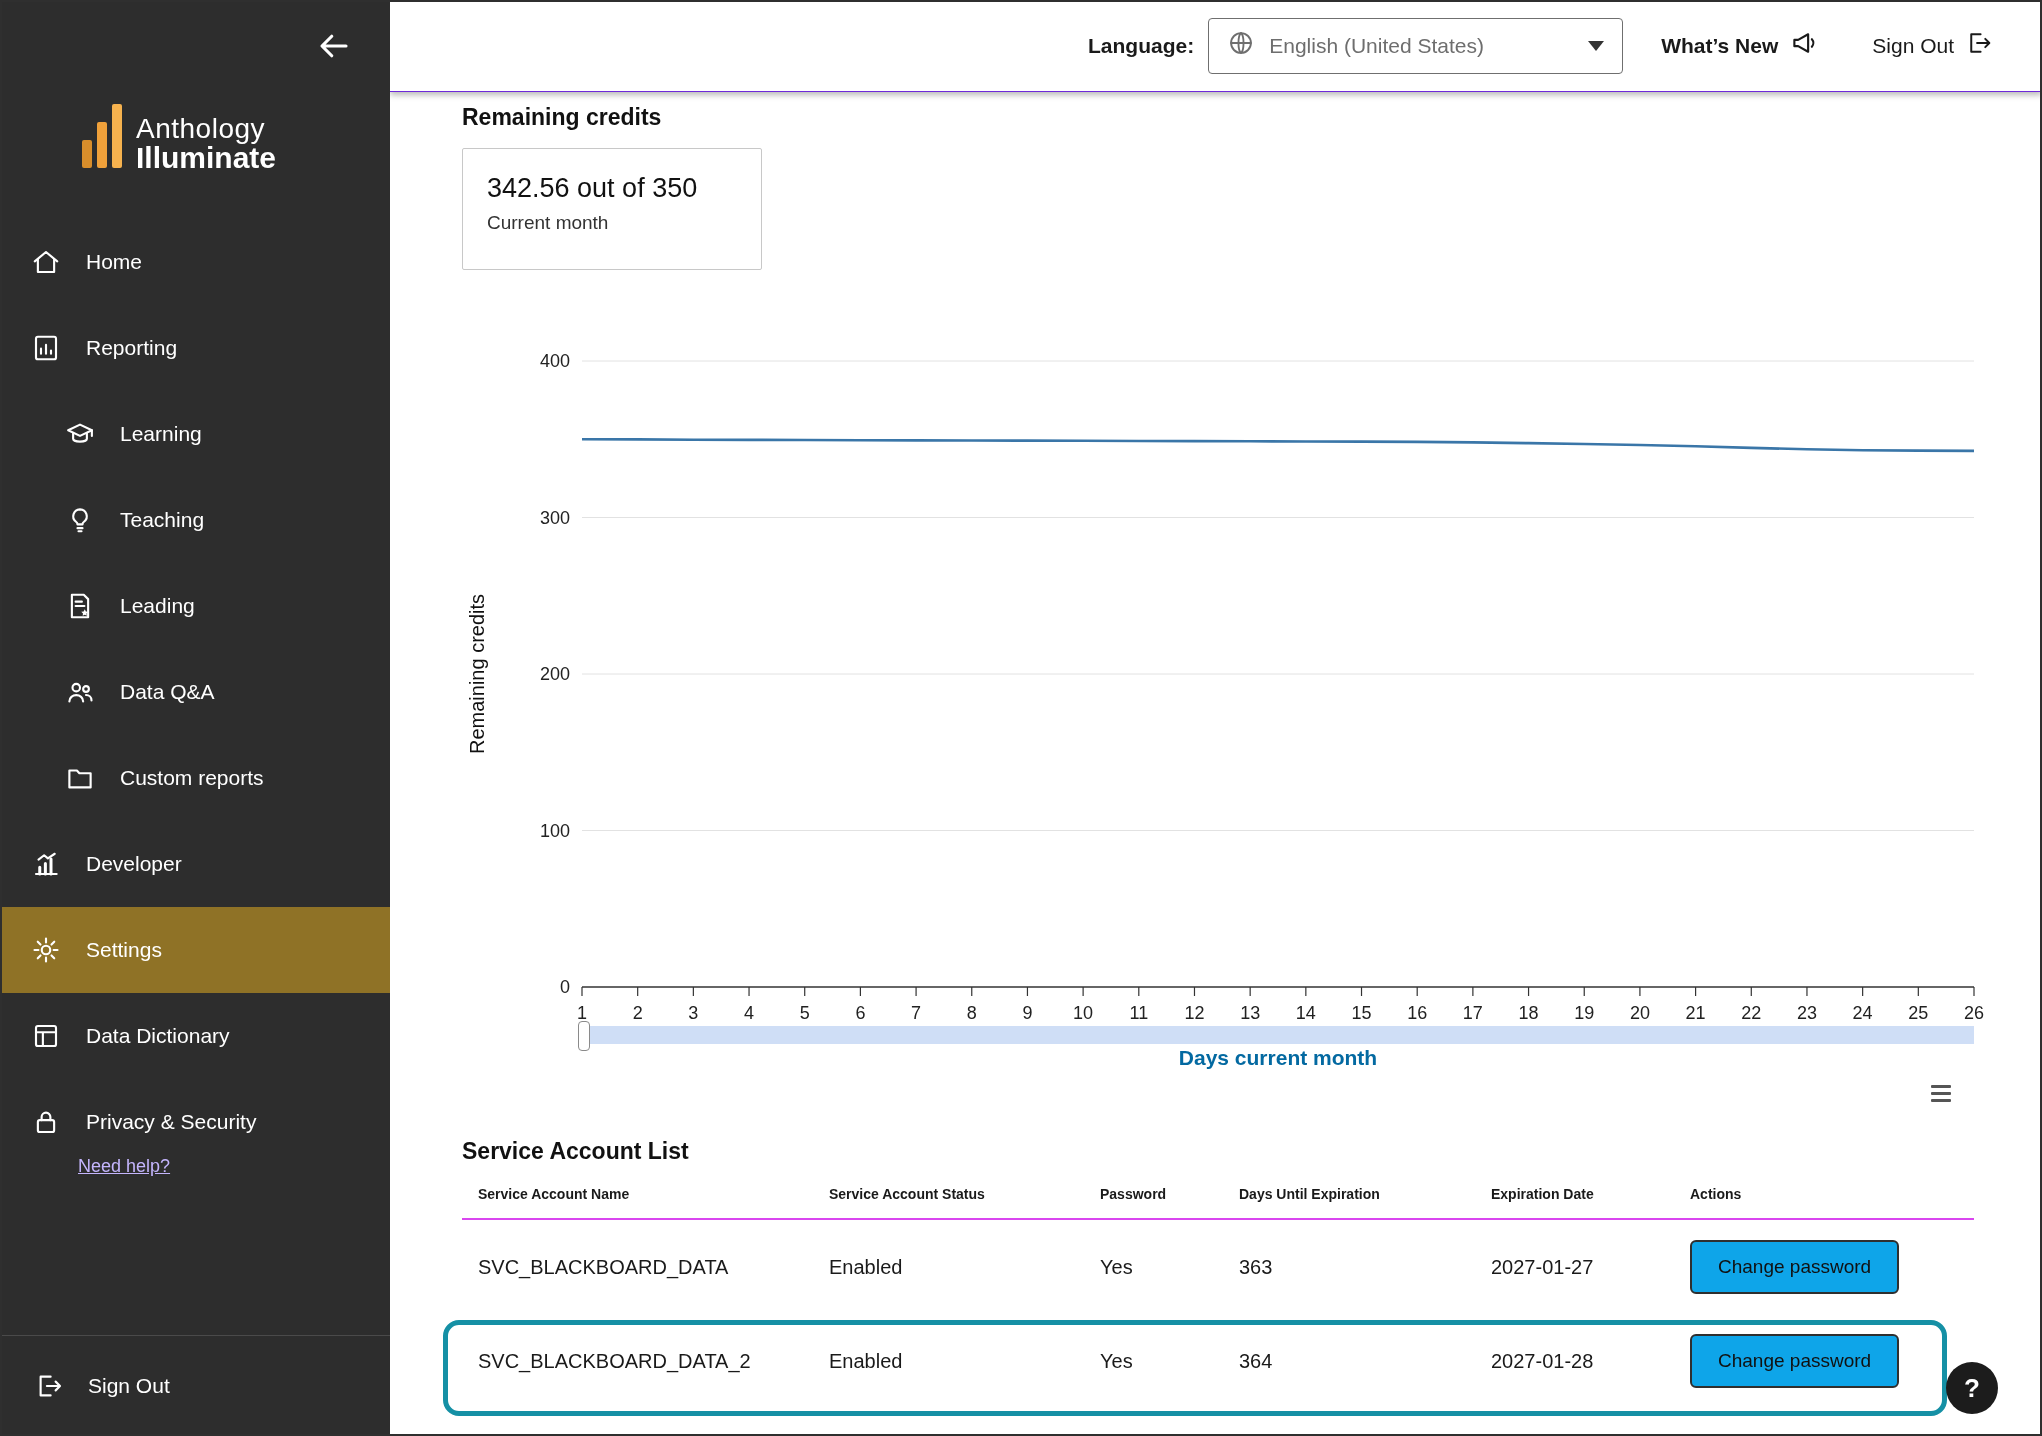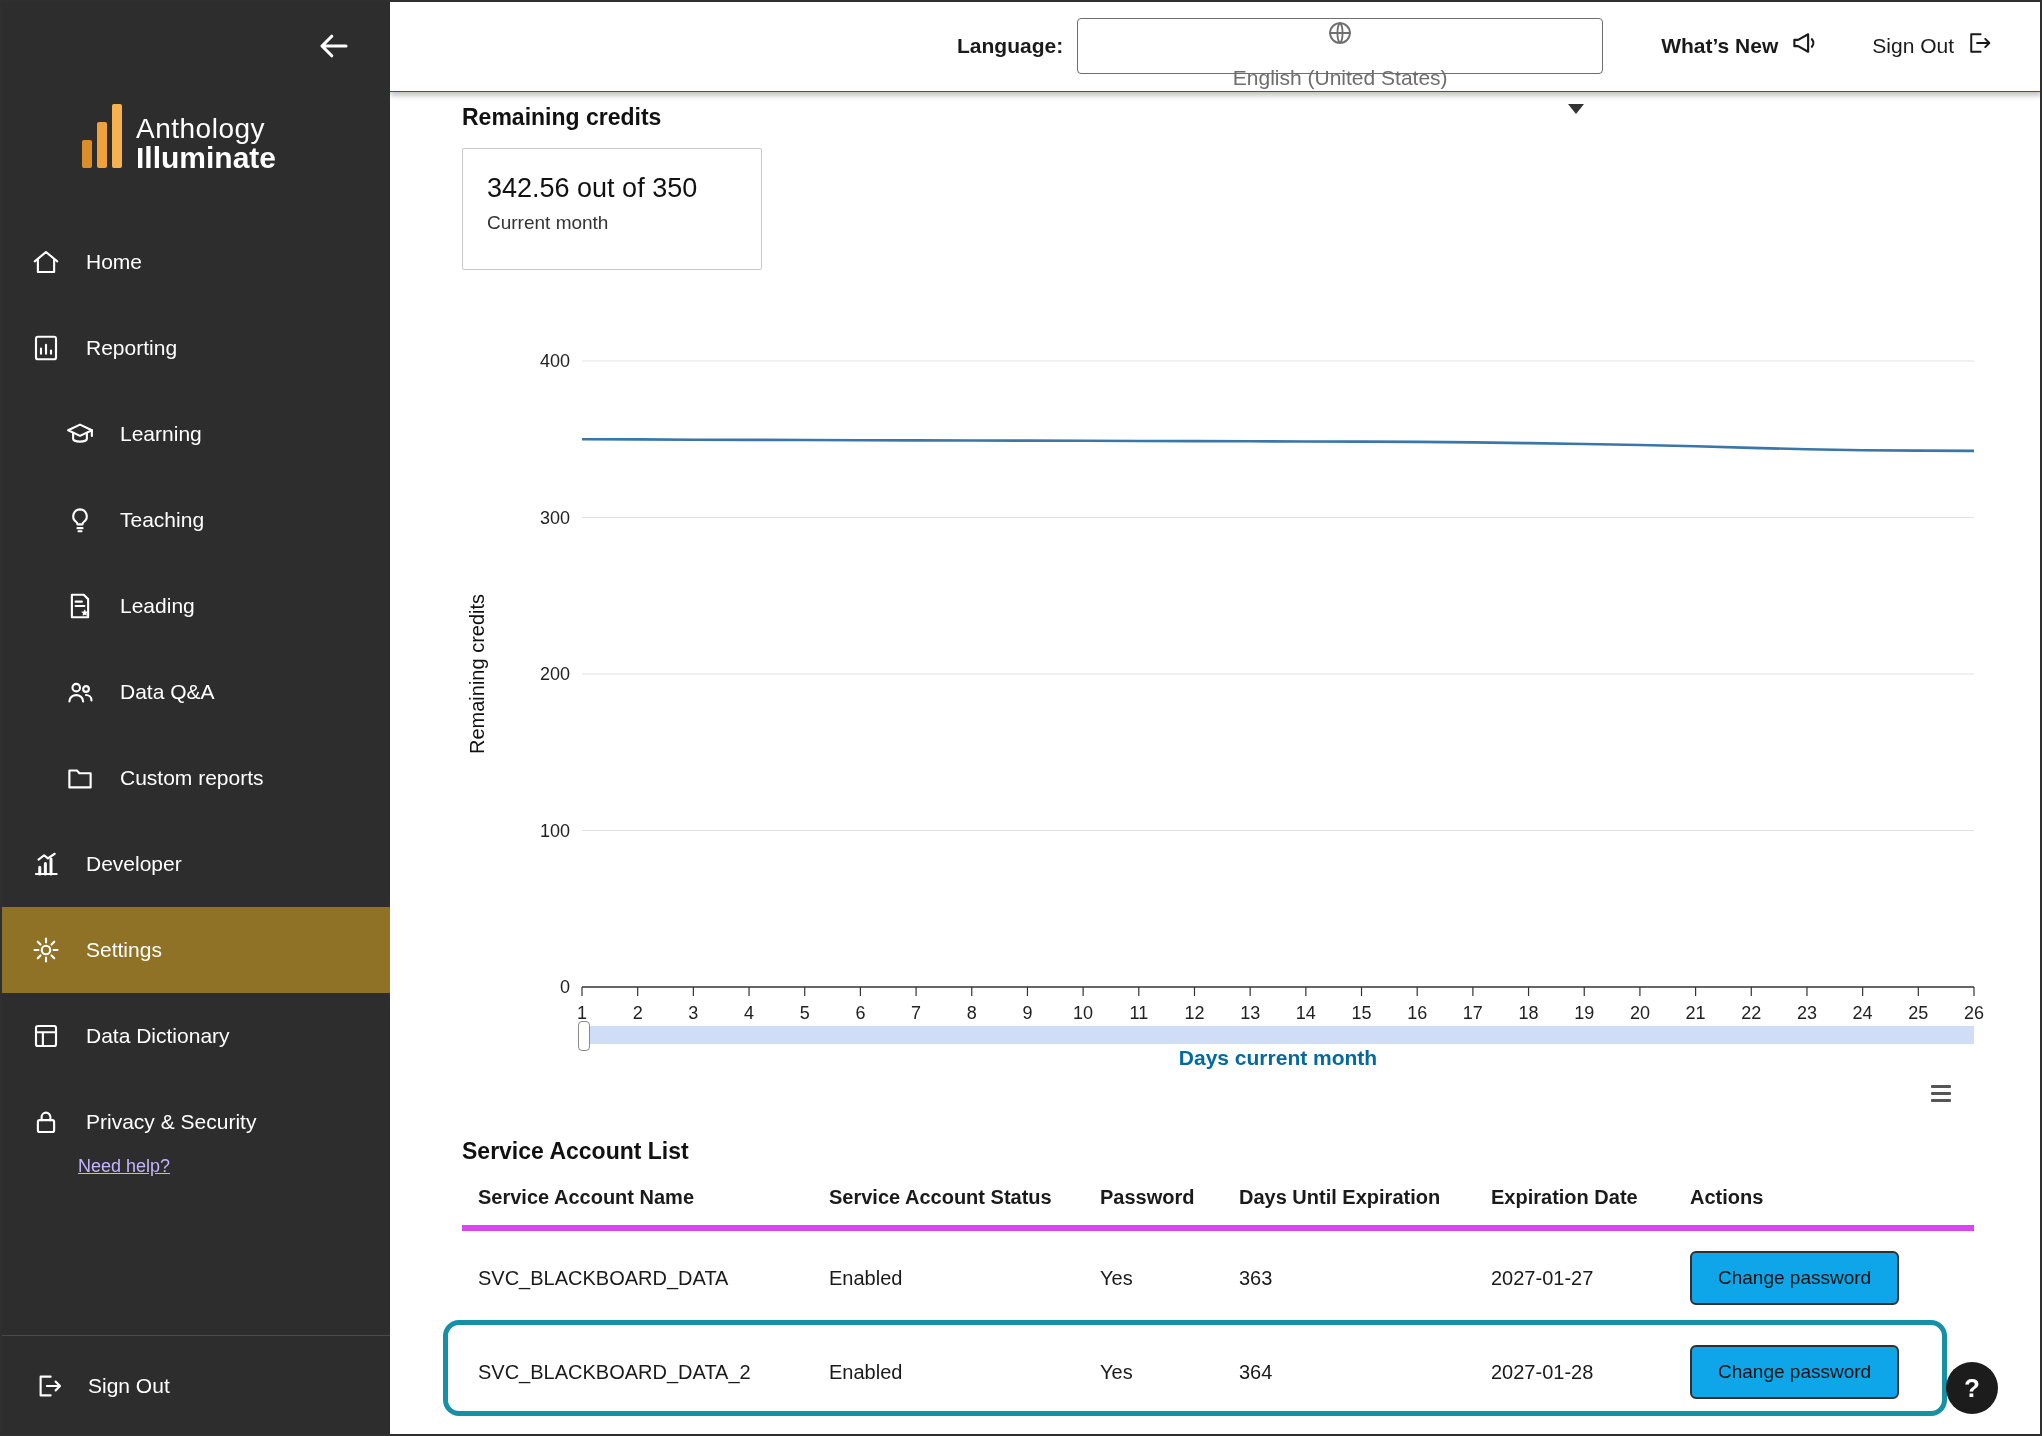--- a/index.html
+++ b/index.html
@@ -29,23 +29,23 @@
   .need-help{position:absolute;top:1156px;left:78px;color:#c4b5fd;font-size:18px;
     text-decoration:underline;cursor:pointer;}
   .sidebar-signout{position:absolute;left:0;right:0;bottom:0;height:100px;border-top:1px solid #4a4a4a;
     display:flex;align-items:center;gap:22px;padding-left:34px;color:#fff;font-size:21px;cursor:pointer;}
 
   
   .topbar{position:absolute;left:390px;top:0;right:0;height:92px;background:#fff;z-index:8;
     display:flex;align-items:center;justify-content:flex-end;padding-right:48px;
     box-shadow:0 3px 6px rgba(0,0,0,.28);border-bottom:1px solid #6d28d9;box-sizing:border-box;}
   .lang-label{font-size:21px;font-weight:700;margin-right:14px;}
-  .lang-select{width:526px;height:56px;border:1px solid #6f6f6f;border-radius:4px;display:flex;
+  .lang-select{width:415px;height:56px;border:1px solid #6f6f6f;border-radius:4px;display:flex;
     align-items:center;gap:14px;padding:0 18px;box-sizing:border-box;color:#6e6e6e;font-size:21px;
-    cursor:pointer;margin-right:58px;background:#fff;flex-direction:column;}
+    cursor:pointer;margin-right:38px;background:#fff;}
   .caret{margin-left:auto;width:0;height:0;border-left:8px solid transparent;border-right:8px solid transparent;
     border-top:10px solid #333;}
   .whats-new{display:flex;align-items:center;gap:12px;font-size:21px;font-weight:700;cursor:pointer;margin-right:52px;}
   .topbar-signout{display:flex;align-items:center;gap:12px;font-size:21px;cursor:pointer;}
 
   
   .main{position:absolute;left:390px;top:92px;right:0;bottom:0;background:#fff;}
   .section-title{position:absolute;left:72px;margin:0;font-size:23px;font-weight:700;color:#111;}
   #credits-title{top:12px;}
   .credits-card{position:absolute;left:72px;top:56px;width:300px;height:122px;border:1px solid #c8c8c8;
@@ -58,21 +58,21 @@
   .range-handle{position:absolute;left:-4px;top:-5px;width:10px;height:28px;background:#fff;
     border:1px solid #8a8a8a;border-radius:4px;cursor:ew-resize;}
   .x-axis-title{position:absolute;left:192px;top:954px;width:1392px;text-align:center;font-size:21px;color:#0369a1;font-weight:bold;}
   .chart-menu{position:absolute;left:1534px;top:984px;width:34px;height:34px;border:none;background:transparent;
     cursor:pointer;display:flex;flex-direction:column;justify-content:center;gap:4px;align-items:center;}
   .chart-menu i{display:block;width:20px;height:3px;background:#555;border-radius:1px;}
 
   #sal-title{top:1046px;}
   .sa-table{position:absolute;left:72px;top:1094px;width:1512px;}
   .trow{display:grid;grid-template-columns:367px 271px 139px 252px 199px auto;align-items:center;}
-  .thead{font-size:20px;font-weight:700;padding-bottom:16px;border-bottom:6px solid #d946ef;}
+  .thead{font-size:14px;font-weight:700;padding-bottom:16px;border-bottom:2px solid #d946ef;}
   .tbody-row{height:94px;font-size:20px;}
   .cell-first{padding-left:16px;}
   .change-pw{justify-self:start;padding:14px 26px;border:2px solid #2f2f2f;border-radius:6px;background:#0ea5e9;
     font-family:"Liberation Sans",sans-serif;font-size:19px;color:#111;cursor:pointer;}
   .annotation-box{position:absolute;left:53px;top:1228px;width:1504px;height:96px;border:5px solid #1590a5;
     border-radius:16px;box-sizing:border-box;pointer-events:none;z-index:5;}
   .help-fab{position:absolute;left:1556px;top:1270px;width:52px;height:52px;border-radius:50%;background:#1c1c1c;
     color:#fff;font-size:26px;font-weight:700;border:none;cursor:pointer;z-index:6;
     display:flex;align-items:center;justify-content:center;}
 

